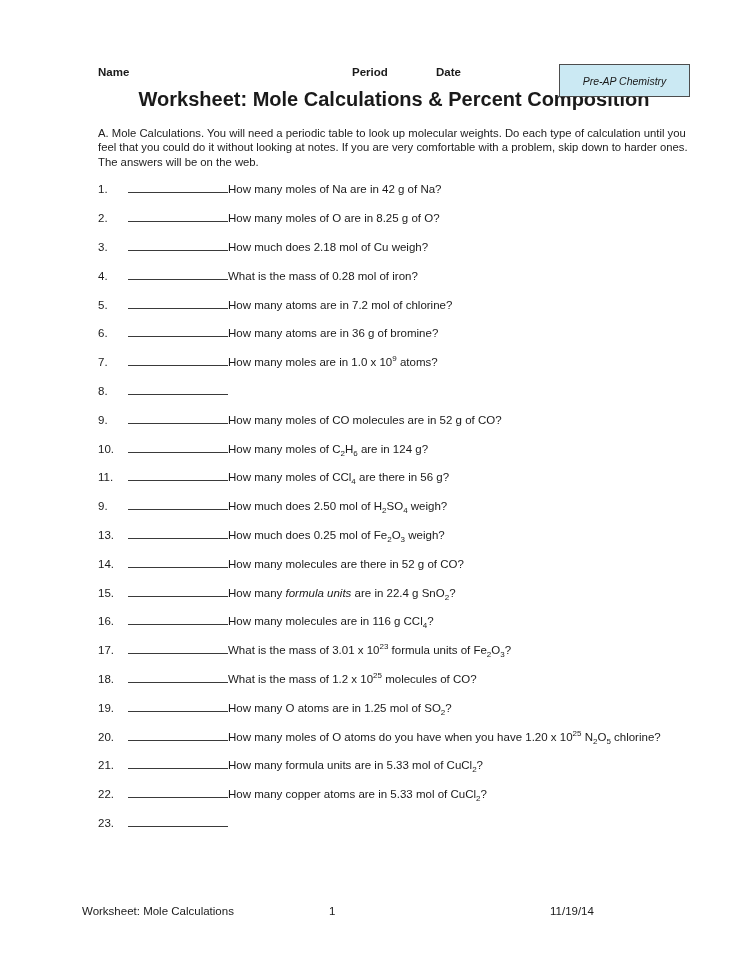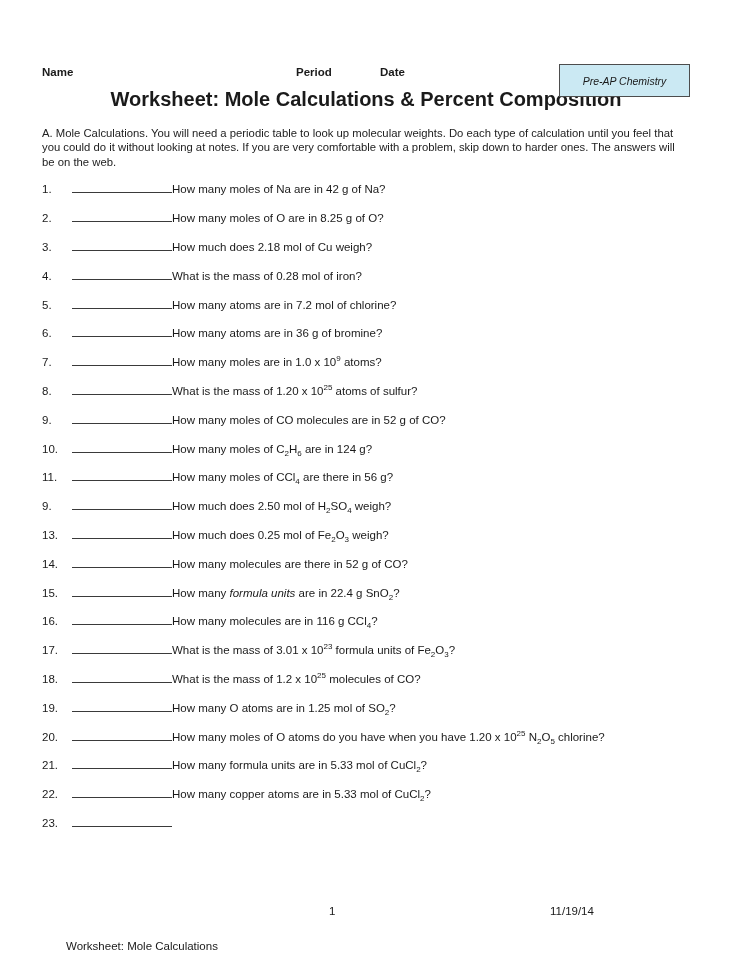--- a/index.html
+++ b/index.html
@@ -4,21 +4,21 @@
 <style>
   * { margin:0; padding:0; box-sizing:border-box; }
   html,body { width:749px; height:970px; }
   body {
     background:#ffffff;
     font-family:"Liberation Sans", sans-serif;
     color:#1a1a1a;
     position:relative;
     overflow:hidden;
   }
-  .page { position:absolute; inset:0; padding:64px 59px 0 42px; }
+  .page { position:absolute; inset:0; padding:64px 59px 0 98px; }
 
   .header-row { position:relative; height:18px; }
   .hdr-label { position:absolute; top:2px; font-weight:bold; font-size:11.5px; }
   .hdr-name   { left:0; }
   .hdr-period { left:254px; }
   .hdr-date   { left:338px; }
   .badge {
     position:absolute; right:0; top:0;
     width:131px; height:33px;
     background:#cbe9f3;
@@ -60,21 +60,21 @@
   .q-text { white-space:nowrap; }
   .q-text sup { font-size:8px; line-height:0; vertical-align:super; }
   .q-text sub { font-size:8px; line-height:0; vertical-align:sub; }
 
   .footer {
     position:absolute;
     left:66px; right:59px; top:905px;
     height:16px;
     font-size:11.5px;
   }
-  .f-left   { position:absolute; left:0;margin-top:35px; }
+  .f-left   { position:absolute; left:16px; }
   .f-center { position:absolute; left:263px; }
   .f-right  { position:absolute; left:484px; }
 </style>
 </head>
 <body>
 
 <div class="page">
 
   <div class="header-row">
     <span class="hdr-label hdr-name">Name</span>
@@ -119,21 +119,20 @@
         <span class="q-text"><span>How many atoms are in 36 g of bromine?</span></span>
       </div>
       <div class="q-row">
         <span class="q-num">7.</span>
         <span class="q-blank"></span>
         <span class="q-text"><span>How many moles are in 1.0 x 10</span><sup>9</sup><span> atoms?</span></span>
       </div>
       <div class="q-row">
         <span class="q-num">8.</span>
         <span class="q-blank"></span>
-        <span class="q-text"><span>What is the mass of 1.20 x 10</span><sup>25</sup><span> atoms of sulfur?</span></span>
       </div>
       <div class="q-row">
         <span class="q-num">9.</span>
         <span class="q-blank"></span>
         <span class="q-text"><span>How many moles of CO molecules are in 52 g of CO?</span></span>
       </div>
       <div class="q-row">
         <span class="q-num">10.</span>
         <span class="q-blank"></span>
         <span class="q-text"><span>How many moles of C</span><sub>2</sub><span>H</span><sub>6</sub><span> are in 124 g?</span></span>

